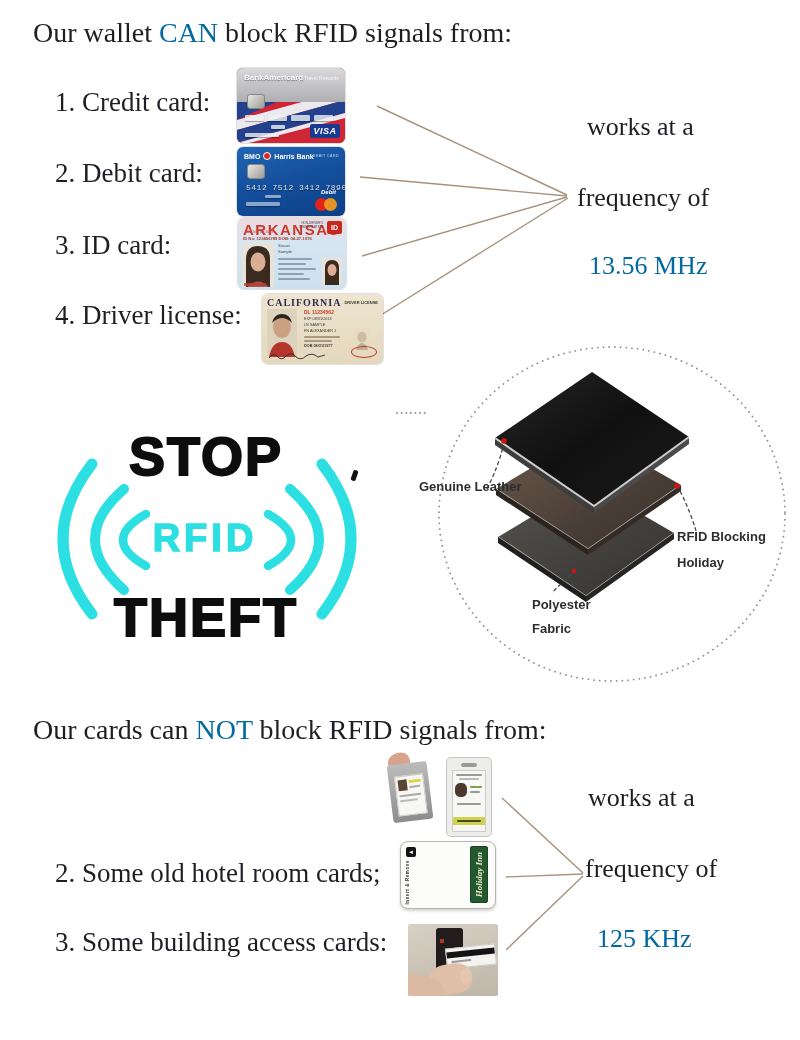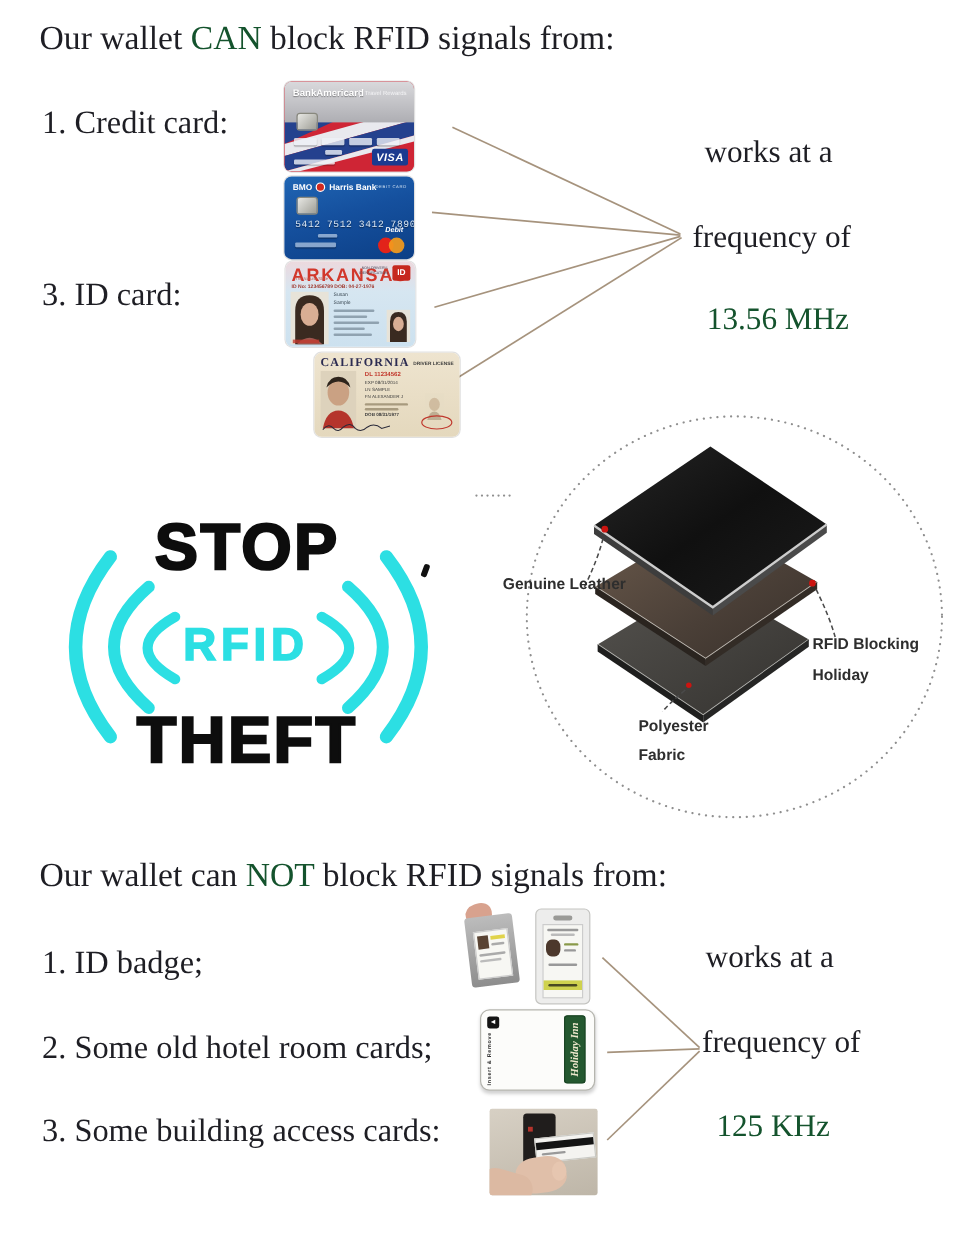--- a/index.html
+++ b/index.html
@@ -1,21 +1,21 @@
 <!DOCTYPE html>
 <html><head>
 <meta charset="utf-8">
 <style>
   html,body{margin:0;padding:0;background:#fff;}
   .canvas{position:relative;width:800px;height:1040px;background:#ffffff;overflow:hidden;
           font-family:"Liberation Serif", serif;color:#1e1e24;}
   .abs{position:absolute;}
-  .serif-lg{font-size:27px;line-height:1.1;white-space:nowrap;}
+  .serif-lg{font-size:27px;line-height:1.1;white-space:nowrap;margin-left:20px;}
   .title{font-size:28px;}
-  .red{color:#14532d;}
+  .red{color:#0369a1;}
   .freq{font-size:26px;white-space:nowrap;}
   .diag-label{font-family:"Liberation Sans", sans-serif;font-weight:bold;font-size:13px;color:#2e2e2e;white-space:nowrap;}
   
   .logo-stop,.logo-theft{font-family:"Liberation Sans", sans-serif;font-weight:bold;font-size:54px;
       color:#0d0d0d;-webkit-text-stroke:2px #0d0d0d;letter-spacing:2px;text-align:center;white-space:nowrap;}
   .logo-rfid{font-family:"Liberation Sans", sans-serif;font-weight:bold;font-size:38px;color:#2cdfe3;
       -webkit-text-stroke:1.4px #2cdfe3;letter-spacing:4px;text-align:center;white-space:nowrap;}
   .logo-speck{width:5px;height:11px;background:#111;transform:rotate(20deg);border-radius:2px;}
   
   .pcard{border-radius:6px;overflow:hidden;box-shadow:0 0 0 1px rgba(0,0,0,.12);}
@@ -170,21 +170,23 @@
     </g>
   </svg>
 
   <div class="abs title" style="left:33px;top:17px;">
     <span>Our wallet</span>
     <span class="red">CAN</span>
     <span>block RFID signals from:</span>
   </div>
 
   <div class="abs serif-lg" style="left:35px;top:88px;">1. Credit card:</div>
+  <div class="abs serif-lg" style="left:35px;top:159px;">2. Debit card:</div>
   <div class="abs serif-lg" style="left:35px;top:231px;">3. ID card:</div>
+  <div class="abs serif-lg" style="left:35px;top:301px;">4. Driver license:</div>
 
   <div class="abs pcard" style="left:237px;top:68px;width:108px;height:75px;background:#cf2535;">
     <svg class="abs" style="left:0;top:32px;" width="108" height="43" viewBox="0 0 108 43" preserveAspectRatio="none">
       <rect width="108" height="43" fill="#cf2535"></rect>
       <polygon points="0,0 44,0 0,20" fill="#24418e"></polygon>
       <polygon points="0,20 108,-10 108,0 0,30" fill="#e9e9ee"></polygon>
       <polygon points="0,30 108,0 108,13 0,43" fill="#24418e"></polygon>
       <polygon points="0,43 108,13 108,18 12,43" fill="#e9e9ee"></polygon>
     </svg>
     <div class="cc-top"></div>
@@ -284,26 +286,25 @@
   <div class="abs logo-rfid" style="left:132px;top:517px;width:146px;">RFID</div>
   <div class="abs logo-speck" style="left:352px;top:470px;"></div>
 
   <div class="abs diag-label" style="left:419px;top:479px;">Genuine Leather</div>
   <div class="abs diag-label" style="left:677px;top:529px;">RFID Blocking</div>
   <div class="abs diag-label" style="left:677px;top:555px;">Holiday</div>
   <div class="abs diag-label" style="left:532px;top:597px;">Polyester</div>
   <div class="abs diag-label" style="left:532px;top:621px;">Fabric</div>
 
   <div class="abs title" style="left:33px;top:714px;">
-    <span>Our wallet can</span>
+    <span>Our cards can</span>
     <span class="red">NOT</span>
     <span>block RFID signals from:</span>
   </div>
 
-  <div class="abs serif-lg" style="left:35px;top:788px;">1. ID badge;</div>
   <div class="abs serif-lg" style="left:35px;top:859px;">2. Some old hotel room cards;</div>
   <div class="abs serif-lg" style="left:35px;top:928px;">3. Some building access cards:</div>
 
   <div class="abs" style="left:388px;top:753px;width:104px;height:86px;">
     <div class="hand-blob" style="left:0;top:0;width:22px;height:18px;transform:rotate(-18deg);"></div>
     <div class="badge-holder-l">
       <div class="badge-card" style="left:6px;top:12px;width:27px;height:38px;">
         <div class="abs" style="left:2px;top:3px;width:9px;height:11px;background:#5a4434;"></div>
         <div class="abs" style="left:13px;top:4px;width:12px;height:3px;background:#e0d34a;"></div>
         <div class="micro-line" style="left:13px;top:10px;width:11px;background:#aaa;"></div>

